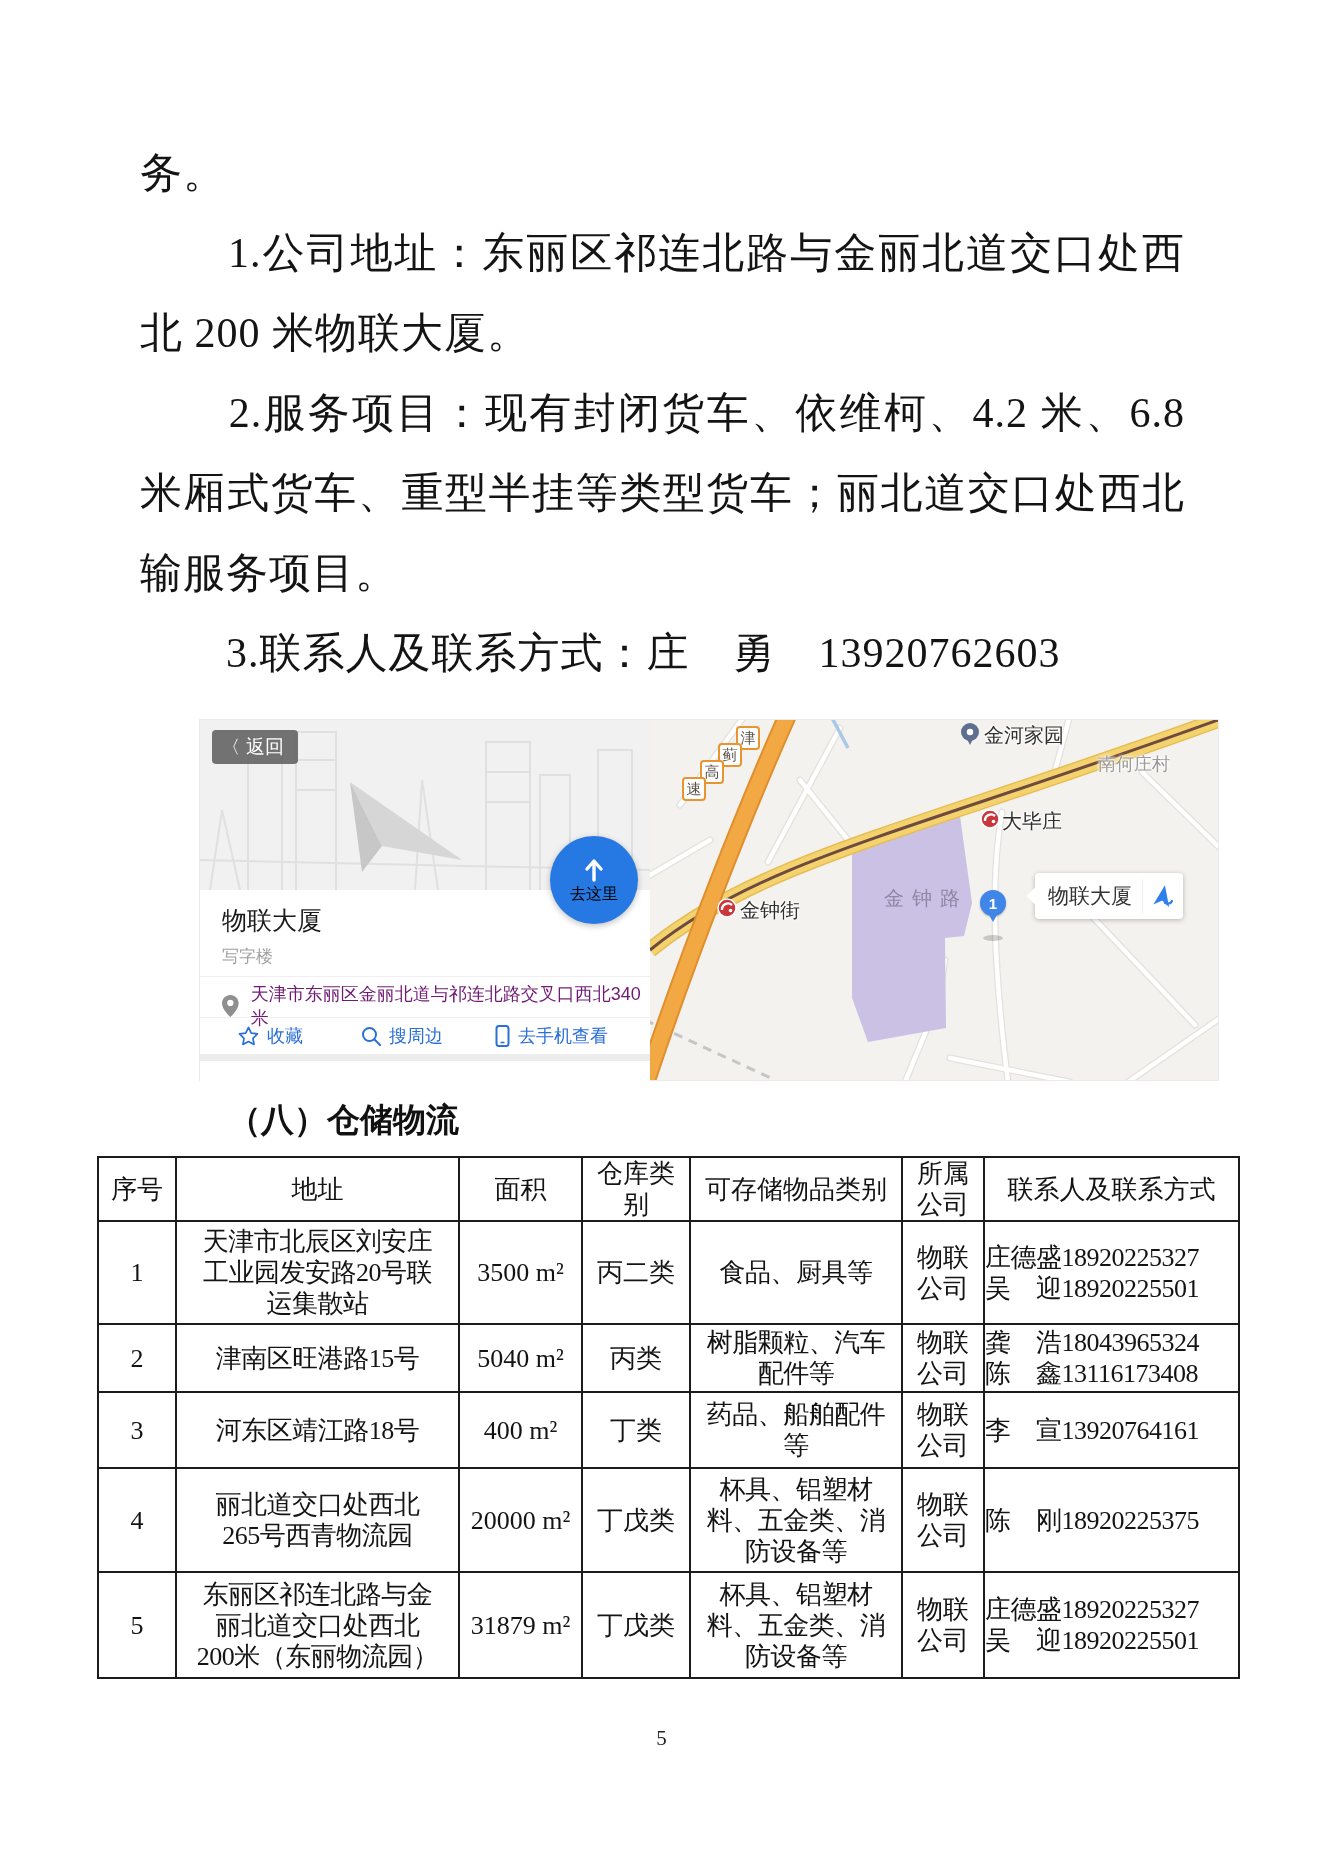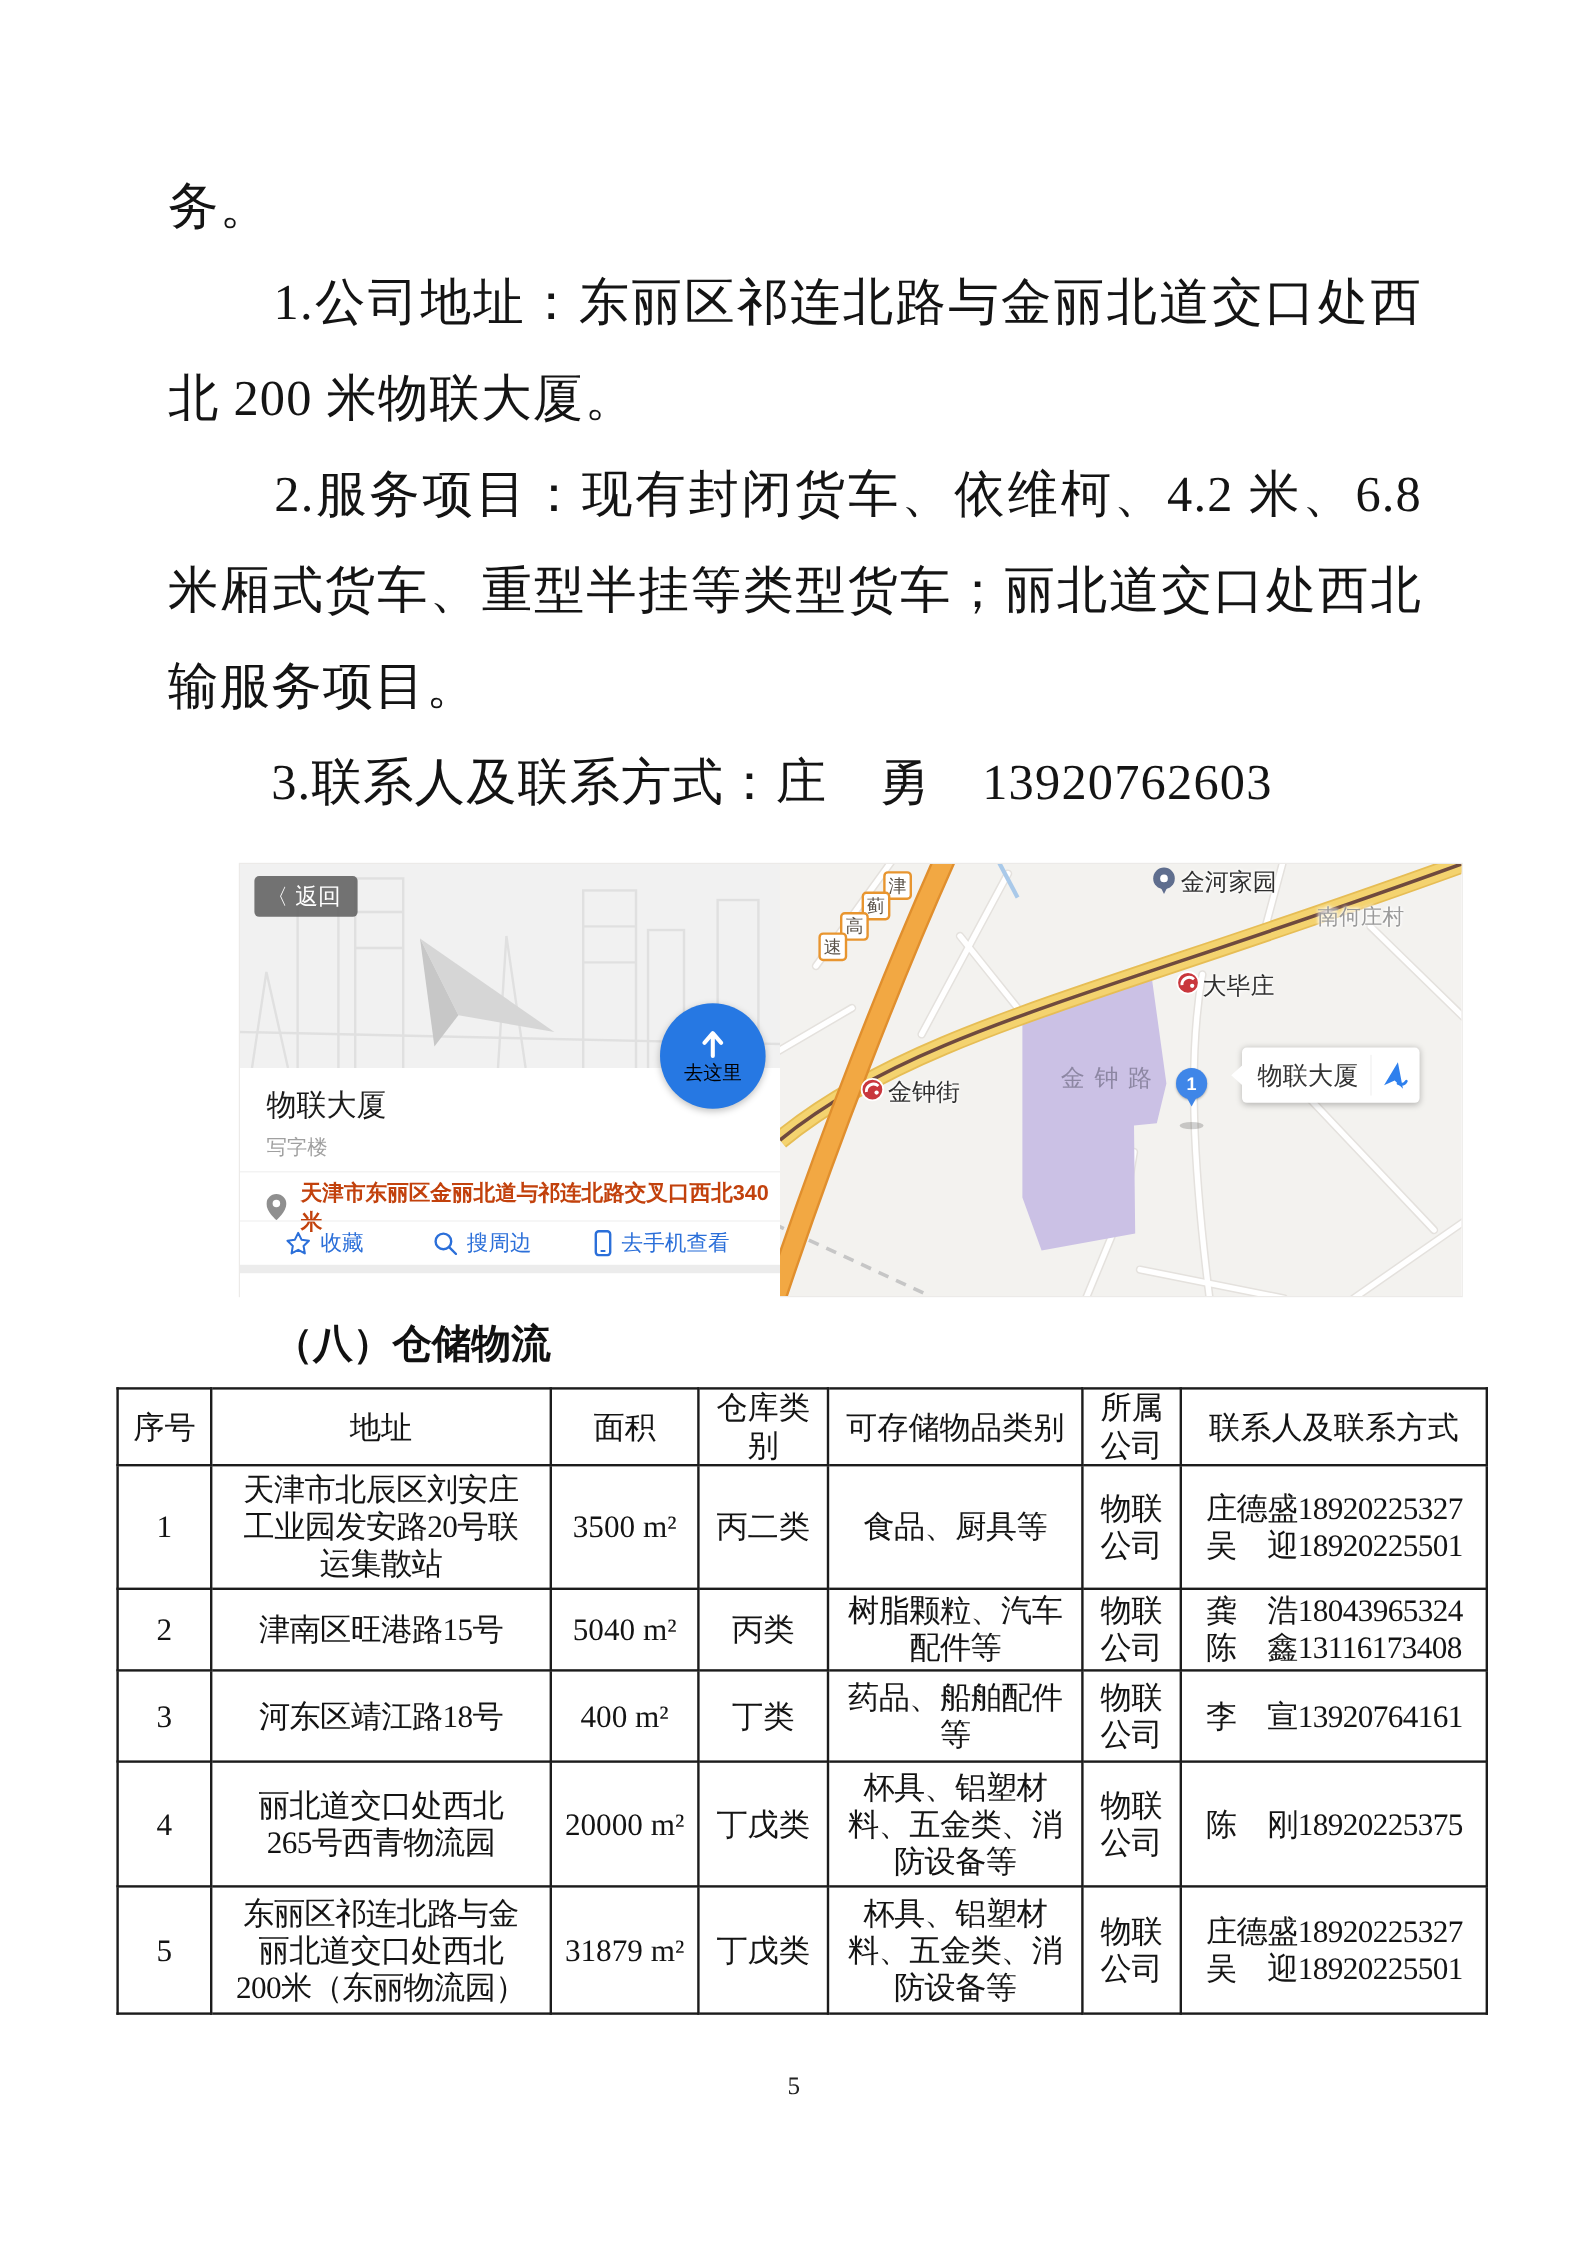--- a/index.html
+++ b/index.html
@@ -34,21 +34,21 @@
     background:var(--accent-strong,#2678e3);color:#000000;z-index:4;
     display:flex;flex-direction:column;align-items:center;justify-content:center;
     box-shadow:0 2px 6px rgba(0,0,0,.25);
   }
   .go-btn span{font-size:16px;margin-top:2px;}
   .poi-info{position:relative;width:100%;height:190px;background:#fff;}
   .poi-title{font-size:25px;color:#1a1a1a;margin:14px 0 0 22px;}
   .poi-sub{font-size:17px;color:#a0a0a0;margin:8px 0 0 22px;}
   .hr1{position:absolute;left:0;right:0;top:72px;border-top:1px solid #f0f0f0;}
   .addr-row{position:absolute;left:22px;top:78px;display:flex;align-items:center;gap:12px;}
-  .addr-text{font-size:18px;color:#c2410c;font-weight:bold;}
+  .addr-text{font-size:18px;color:#701a75;}
   .hr2{position:absolute;left:0;right:0;top:113px;border-top:1px solid #f0f0f0;}
   .actions{position:absolute;left:0;right:0;top:114px;height:36px;display:flex;align-items:center;}
   .action{display:flex;align-items:center;gap:8px;color:var(--accent,#2b6fd9);font-size:18px;}
   .action.a1{margin-left:38px;}
   .action.a2{margin-left:58px;}
   .action.a3{margin-left:52px;}
   .bottom-strip{position:absolute;left:0;right:0;top:150px;height:7px;background:#ececec;}
   
   .map-area{position:relative;width:568px;height:360px;background:#f3f2ef;overflow:hidden;flex:none;}
   .map-area svg.base{position:absolute;left:0;top:0;}
@@ -87,21 +87,21 @@
   
   .sec-heading{position:absolute;left:228px;top:1098px;font-size:33px;font-weight:bold;color:#111;}
   table.wh{
     position:absolute;left:97px;top:1156px;width:1141px;border-collapse:collapse;
     table-layout:fixed;font-size:26px;color:#141414;
   }
   table.wh th,table.wh td{
     border:2px solid #1c1c1c;text-align:center;vertical-align:middle;
     padding:0 6px;overflow:hidden;font-weight:normal;line-height:31px;
   }
-  table.wh td.contact-cell{text-align:left;padding-left:20px;}
+  table.wh td.contact-cell{text-align:left;padding-left:0;}
   table.wh .cl{white-space:nowrap;letter-spacing:-0.5px;}
   thead tr{height:62px;}
   tbody tr:nth-child(1){height:103px;}
   tbody tr:nth-child(2){height:68px;}
   tbody tr:nth-child(3){height:76px;}
   tbody tr:nth-child(4){height:104px;}
   tbody tr:nth-child(5){height:106px;}
   .page-num{position:absolute;left:0;right:0;top:1726px;text-align:center;font-size:21px;color:#222;}
 </style>
 </head>

